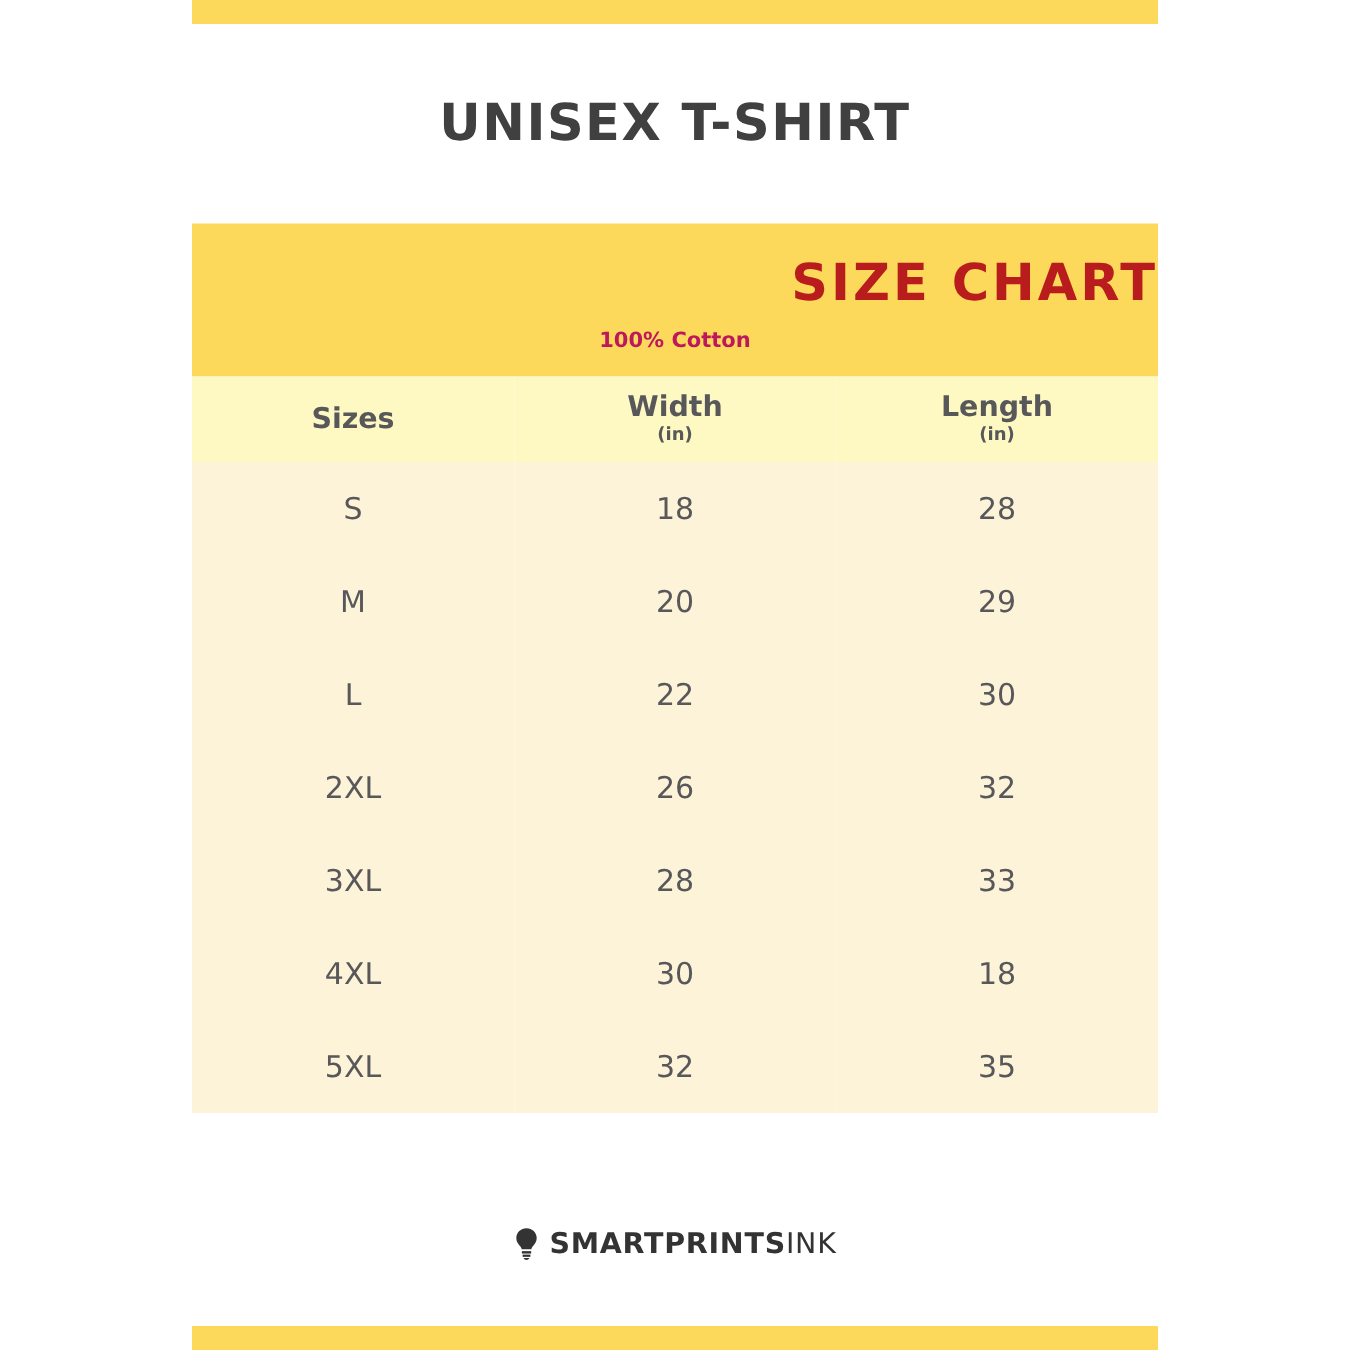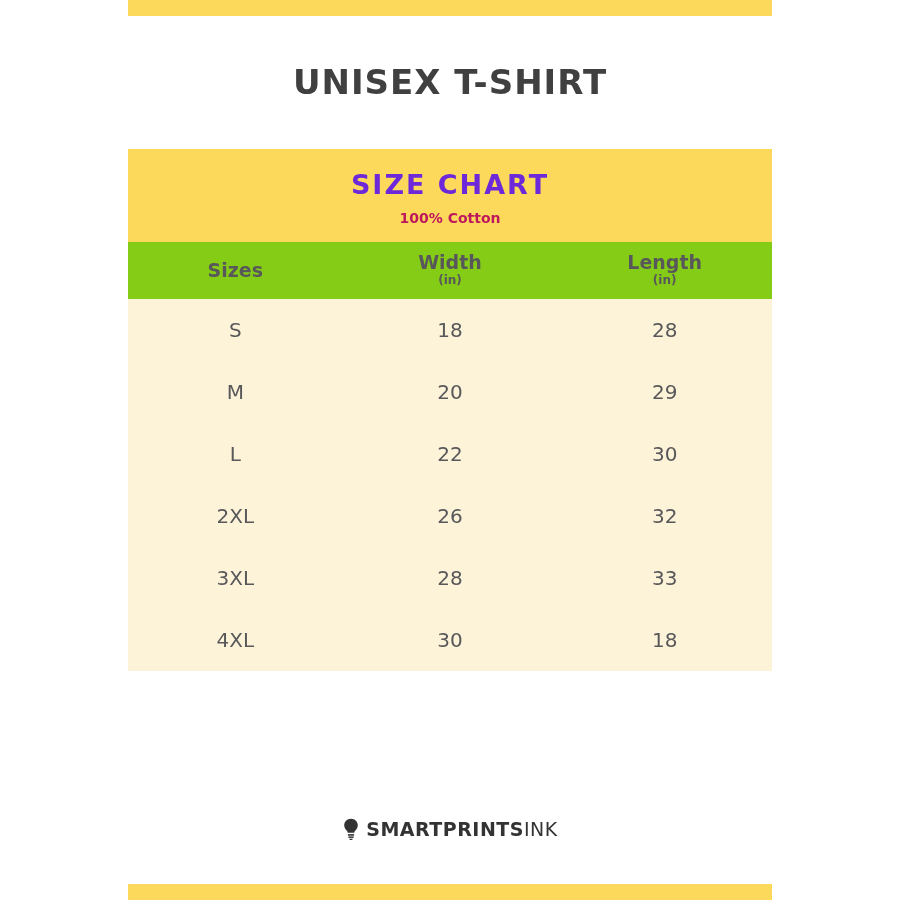--- a/index.html
+++ b/index.html
@@ -48,44 +48,45 @@
     left: 128px;
     width: 644px;
   }
 
   .header-block {
     background: #fcd95b;
     padding: 20px 0 16px 0;
     text-align: center;
   }
   .header-title {
-    font-size: 27px;
+    font-size: 34px;
     font-weight: bold;
     letter-spacing: 2px;
-    color: #6d28d9;
+    color: #b91c1c;
     margin-bottom: 10px;
+    text-align: right;
   }
   .header-sub {
     font-size: 14px;
     font-weight: bold;
     color: #be185d;
   }
 
   table.size-table {
     border-collapse: collapse;
     width: 644px;
     table-layout: fixed;
   }
   table.size-table th,
   table.size-table td {
     text-align: center;
     color: #58585a;
   }
   .col-head {
-    background: #84cc16;
+    background: #fef9c3;
     height: 57px;
     vertical-align: middle;
     padding: 0;
   }
   .col-head .ch-label {
     font-size: 19px;
     font-weight: bold;
     line-height: 1.1;
   }
   .col-head .ch-unit {
@@ -182,20 +183,25 @@
         <tr class="row-even">
           <td>3XL</td>
           <td>28</td>
           <td>33</td>
         </tr>
         <tr class="row-even">
           <td>4XL</td>
           <td>30</td>
           <td>18</td>
         </tr>
+        <tr class="row-even">
+          <td>5XL</td>
+          <td>32</td>
+          <td>35</td>
+        </tr>
       </tbody>
     </table>
   </div>
 
   <div class="footer">
     <span class="bulb">
       <svg width="18" height="22" viewBox="0 0 18 22" xmlns="http://www.w3.org/2000/svg">
         <path d="M9 0.8C5.2 0.8 2.2 3.7 2.2 7.3c0 2.3 1.2 4 2.4 5.3 0.7 0.8 1.1 1.4 1.2 2.2h6.4c0.1-0.8 0.5-1.4 1.2-2.2 1.2-1.3 2.4-3 2.4-5.3C15.8 3.7 12.8 0.8 9 0.8z" fill="#333333"></path>
         <rect x="5.9" y="16.1" width="6.2" height="1.6" fill="#333333"></rect>
         <rect x="6.4" y="18.4" width="5.2" height="1.5" fill="#333333"></rect>

